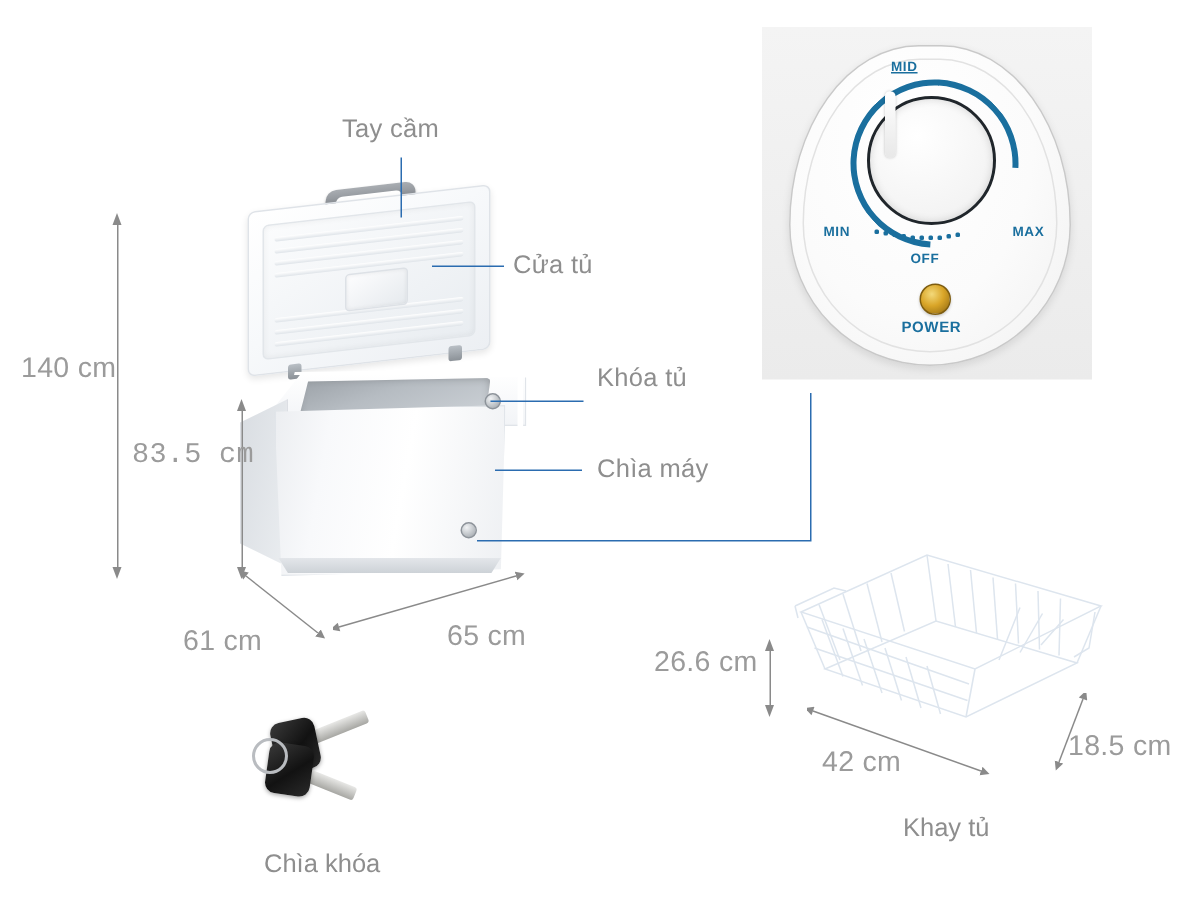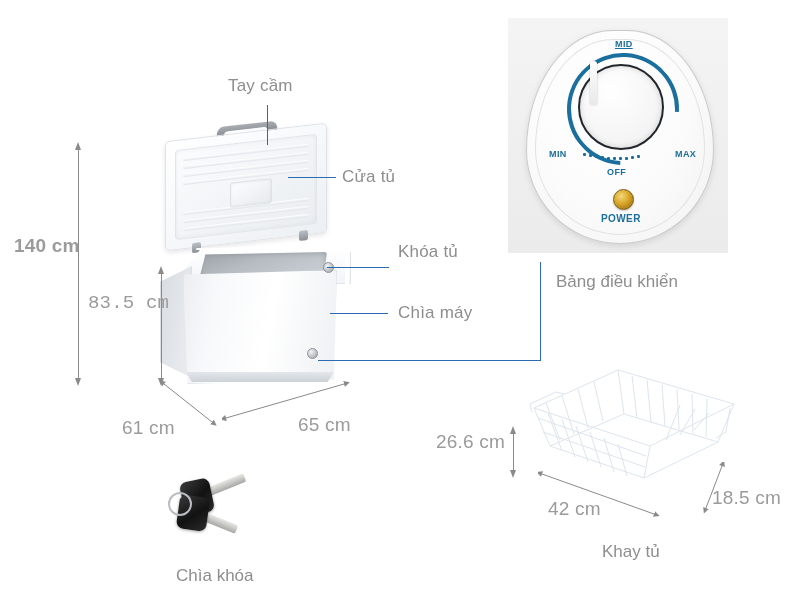--- a/index.html
+++ b/index.html
@@ -383,21 +383,21 @@
 
   <div class="abs leader leader-h" style="left:330px; top:313px; width:58px;"></div>
   <div class="abs part-label" style="left:398px; top:303px;">Chìa máy</div>
 
   <div class="abs leader leader-h" style="left:318px; top:360px; width:222px;"></div>
   <div class="abs leader leader-v" style="left:540px; top:262px; height:99px;"></div>
 
   <div class="abs dimline dim-v" style="left:78px; top:148px; height:232px;"></div>
   <div class="abs arrow arw-up" style="left:74.5px; top:142px;"></div>
   <div class="abs arrow arw-down" style="left:74.5px; top:378px;"></div>
-  <div class="abs dim-label" style="left:14px; top:235px;font-weight:bold;">140 cm</div>
+  <div class="abs dim-label" style="left:14px; top:235px;">140 cm</div>
 
   <div class="abs dimline dim-v" style="left:161px; top:272px; height:108px;"></div>
   <div class="abs arrow arw-up" style="left:157.5px; top:266px;"></div>
   <div class="abs arrow arw-down" style="left:157.5px; top:378px;"></div>
   <div class="abs dim-label" style="left:88px; top:292px;font-family:Liberation Mono, monospace;">83.5 cm</div>
 
   <svg class="abs" style="left:160px; top:380px;" width="60" height="50">
     <defs>
       <marker id="ar61a" markerWidth="8" markerHeight="8" refX="6" refY="3" orient="auto">
         <path d="M6,0 L6,6 L0,3 z" fill="#8a8a8a"></path>
@@ -424,21 +424,21 @@
   <div class="abs dim-label" style="left:298px; top:414px;">65 cm</div>
 
   <div id="panel-tile" class="abs">
     <div class="panel-shape">
       <div class="panel-inner-edge"></div>
 
       <div class="dial-arc"></div>
       <div class="dial-ring"></div>
       <div class="dial-pointer"></div>
 
-      <div class="dial-txt" style="left:88px; top:8px;text-decoration:underline;">MID</div>
+      <div class="dial-txt" style="left:67px; top:8px;text-decoration:underline;">MID</div>
       <div class="dial-txt" style="left:22px; top:118px;text-align:right;">MIN</div>
       <div class="dial-txt" style="left:148px; top:118px;">MAX</div>
       <div class="dial-txt" style="left:80px; top:136px;">OFF</div>
 
       <div class="dots">
         <div class="dot" style="left:0px;  top:2px;"></div>
         <div class="dot" style="left:6px;  top:3px;"></div>
         <div class="dot" style="left:12px; top:4px;"></div>
         <div class="dot" style="left:18px; top:5px;"></div>
         <div class="dot" style="left:24px; top:6px;"></div>
@@ -446,21 +446,20 @@
         <div class="dot" style="left:36px; top:6px;"></div>
         <div class="dot" style="left:42px; top:6px;"></div>
         <div class="dot" style="left:48px; top:5px;"></div>
         <div class="dot" style="left:54px; top:4px;"></div>
       </div>
 
       <div class="power-led"></div>
       <div class="dial-txt" style="left:74px; top:182px; font-size:10px;">POWER</div>
     </div>
   </div>
-  <div class="abs caption" style="left:556px; top:272px;">Bảng điều khiển</div>
 
   <svg id="basket" class="abs" viewBox="0 0 230 130">
     <g stroke="#dde5ee" stroke-width="1" fill="none">
 
       <path d="M14,48 L98,10 L214,44 L130,86 Z"></path>
 
       <path d="M30,86 L104,54 L198,82 L124,118 Z"></path>
 
       <line x1="14" y1="48" x2="30" y2="86"></line>
       <line x1="98" y1="10" x2="104" y2="54"></line>

